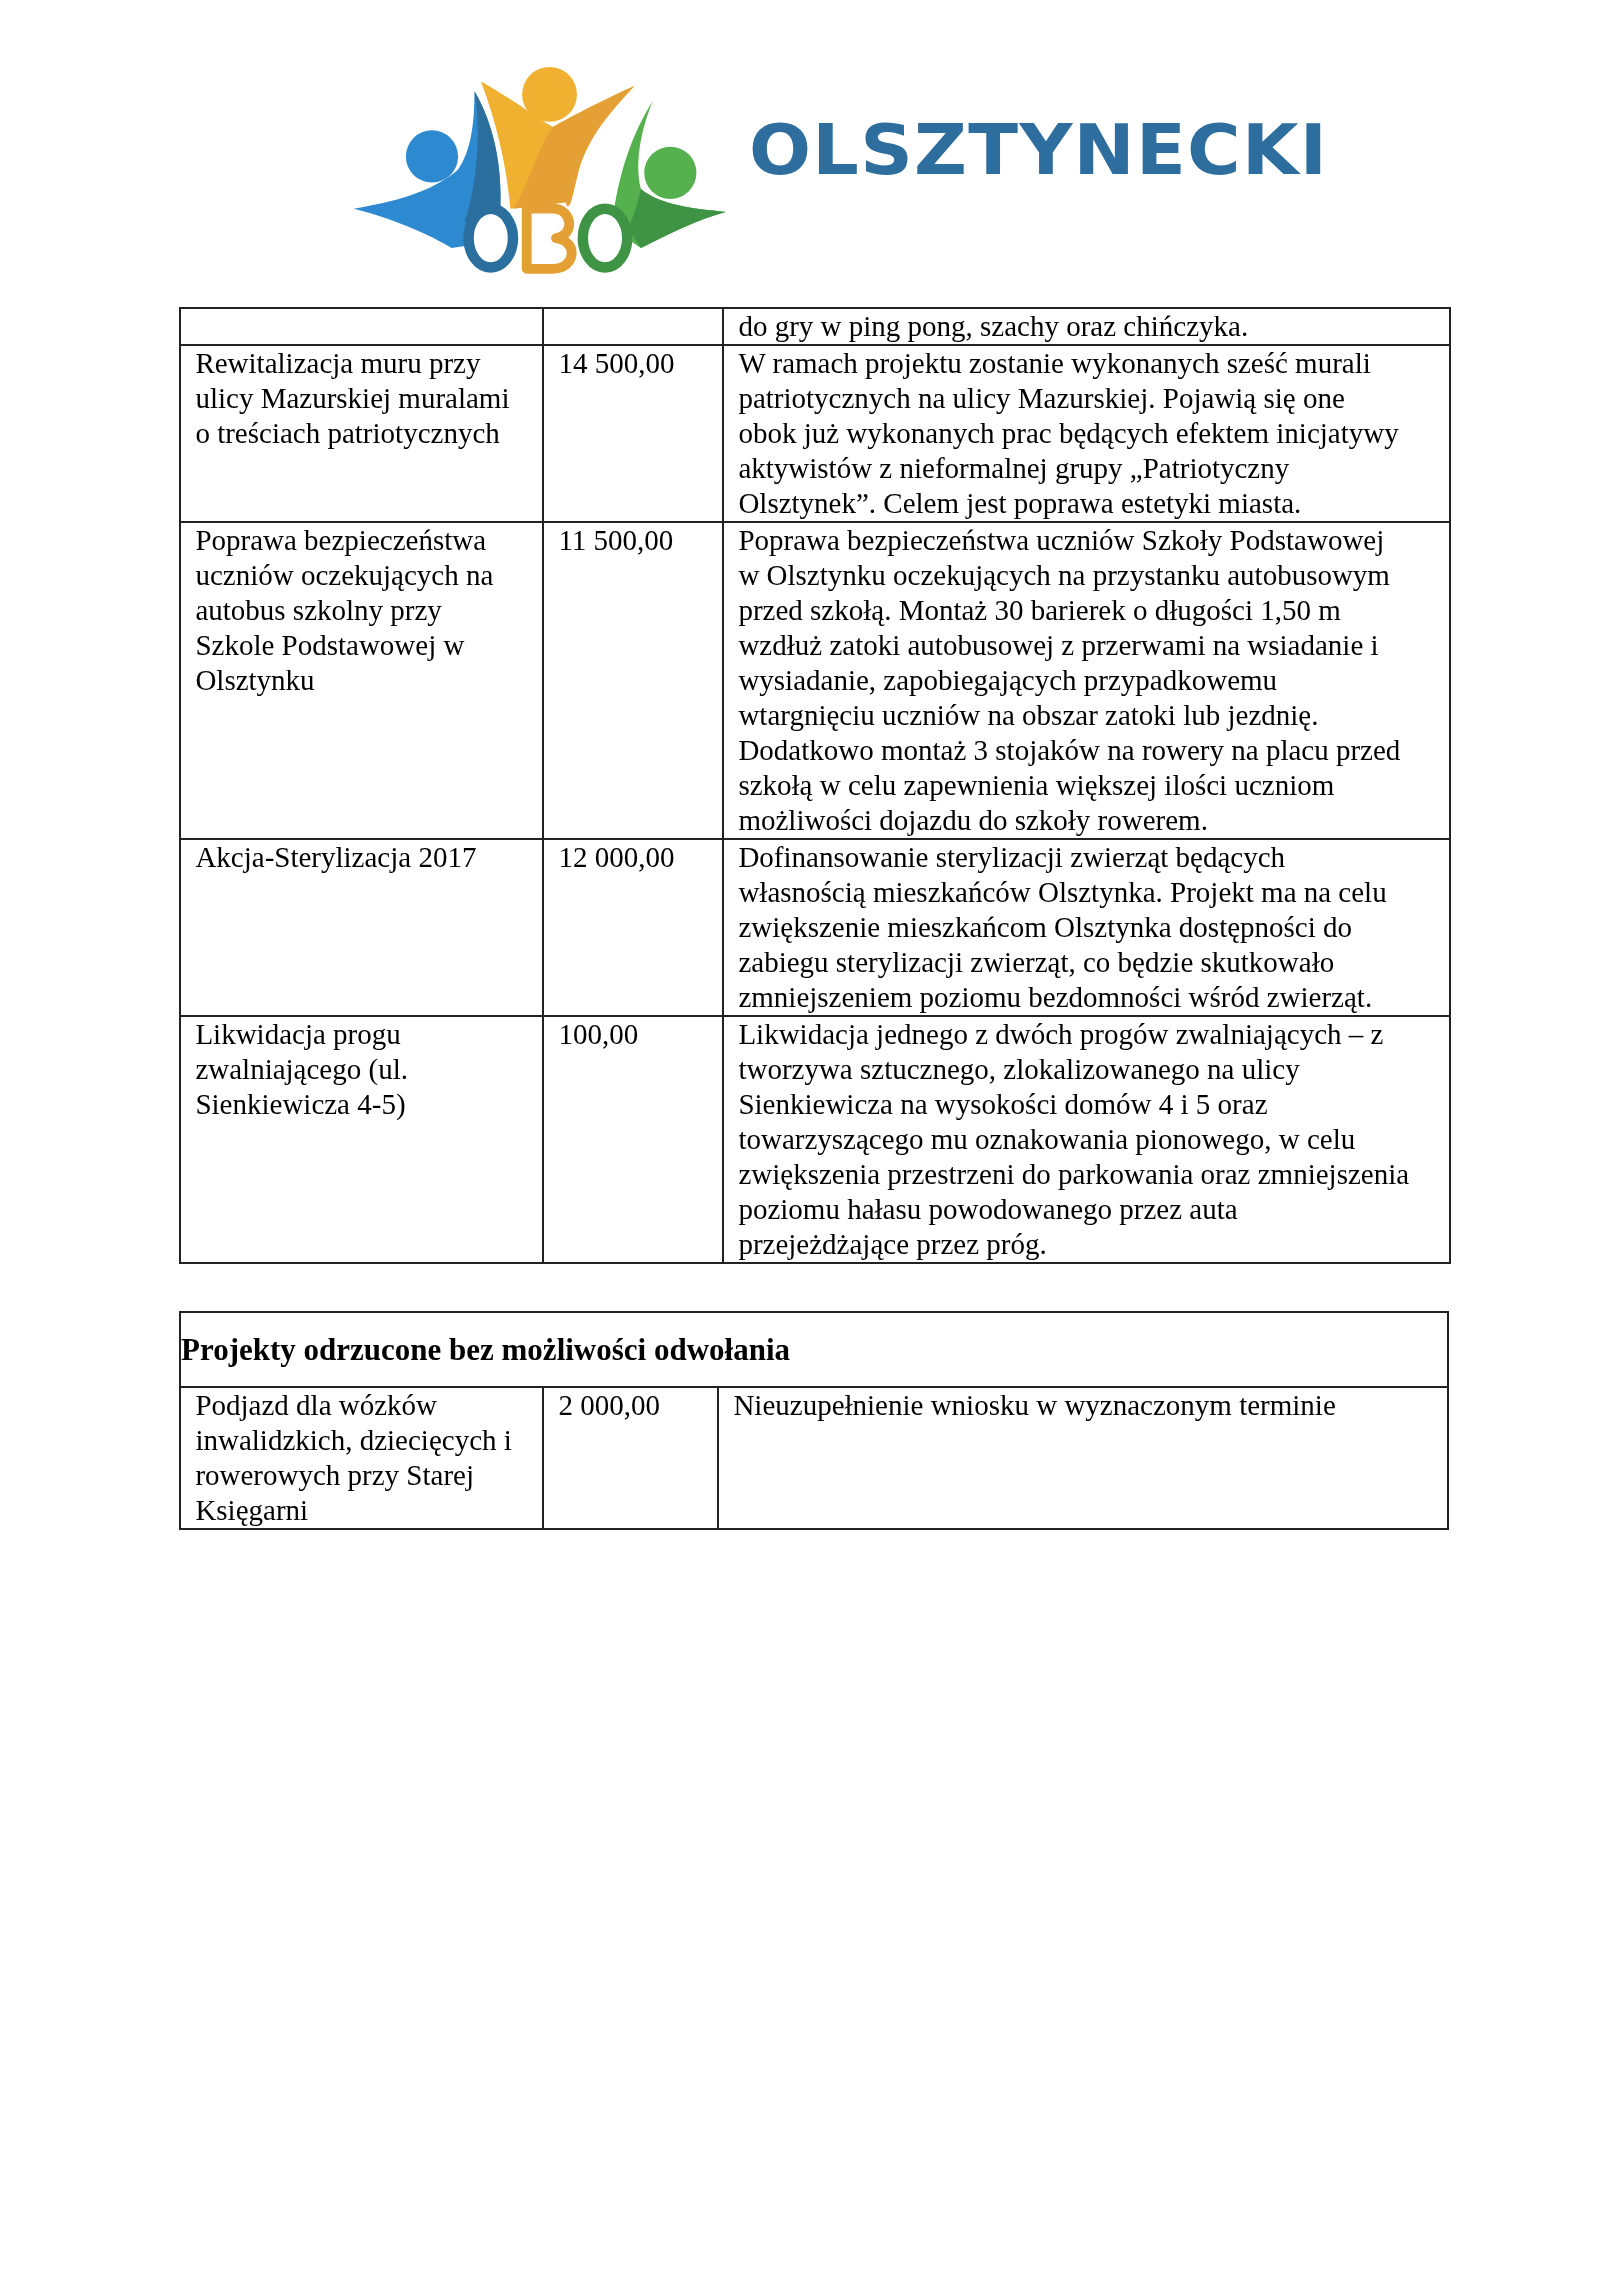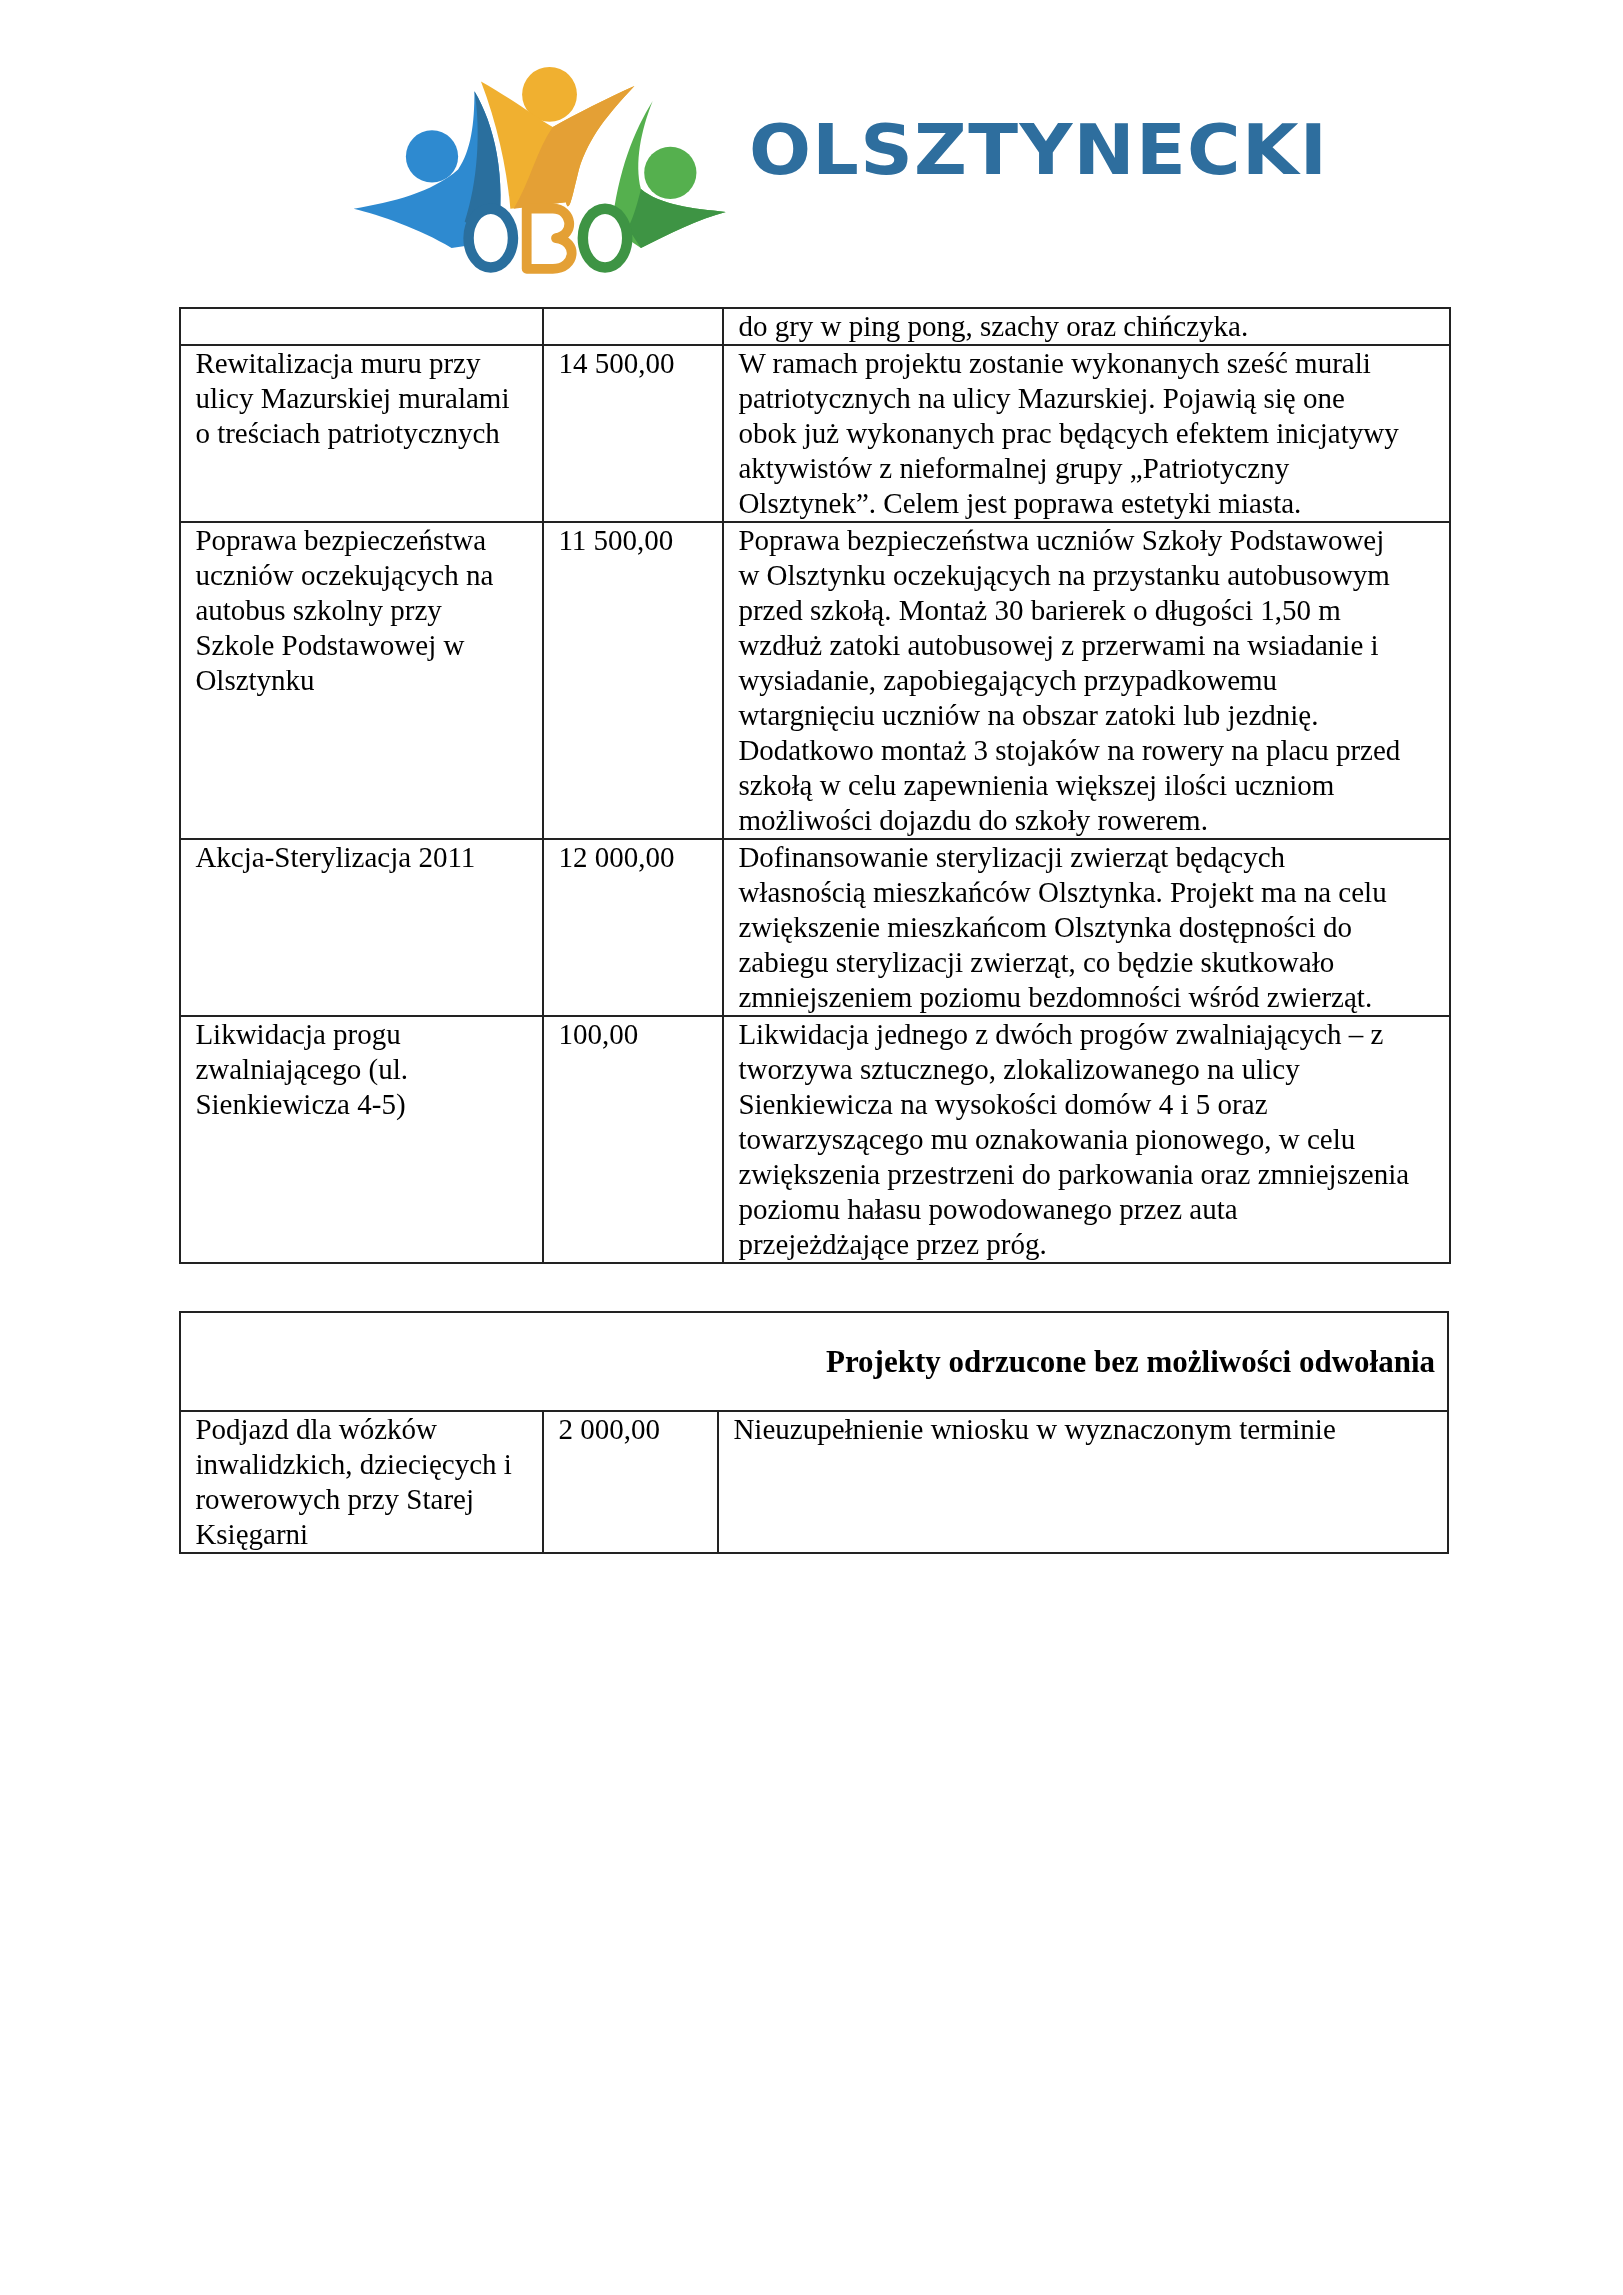--- a/index.html
+++ b/index.html
@@ -11,21 +11,21 @@
   .logo-line2 { font-size:44px; letter-spacing:0px; display:block; margin-top:9.2px; white-space:nowrap; }
 
   table { position:absolute; left:179px; width:1270px; border-collapse:collapse; table-layout:fixed; }
   td { border:2px solid #222; vertical-align:top; font-size:29px; line-height:35px; padding:0 11.8px 0 14.4px; }
   .t1 { top:307px; }
   .t2 { top:1311px; }
   col.c1 { width:363px; }
   col.c2 { width:180px; }
   col.c3t1 { width:727px; }
   .t2 col.c2 { width:175px; }
-  .hdr { text-align:right; font-weight:bold; font-size:31px; height:73px; vertical-align:middle; padding:12px; }
+  .hdr { text-align:left; font-weight:bold; font-size:31px; height:73px; vertical-align:middle; padding:0; }
   .txt { white-space:pre-line;margin-top:35px; }
 </style>
 </head>
 <body>
 
 <div class="logo">
   <svg class="logo-mark" viewBox="0 0 580 340" width="380" height="222">
 
     <circle cx="120" cy="160" r="40" fill="#2e8ad0"></circle>
     <path d="M185 60 C 215 110, 235 190, 220 290 L 150 300 C 100 270, 40 250, 0 240 C 60 230, 120 215, 160 180 C 180 150, 185 110, 185 60 Z" fill="#2e8ad0"></path>
@@ -82,21 +82,21 @@
 w Olsztynku oczekujących na przystanku autobusowym
 przed szkołą. Montaż 30 barierek o długości 1,50 m
 wzdłuż zatoki autobusowej z przerwami na wsiadanie i
 wysiadanie, zapobiegających przypadkowemu
 wtargnięciu uczniów na obszar zatoki lub jezdnię.
 Dodatkowo montaż 3 stojaków na rowery na placu przed
 szkołą w celu zapewnienia większej ilości uczniom
 możliwości dojazdu do szkoły rowerem.</td>
     </tr>
     <tr style="height:175px">
-      <td class="txt">Akcja-Sterylizacja 2011</td>
+      <td class="txt">Akcja-Sterylizacja 2017</td>
       <td class="txt">12 000,00</td>
       <td class="txt">Dofinansowanie sterylizacji zwierząt będących
 własnością mieszkańców Olsztynka. Projekt ma na celu
 zwiększenie mieszkańcom Olsztynka dostępności do
 zabiegu sterylizacji zwierząt, co będzie skutkowało
 zmniejszeniem poziomu bezdomności wśród zwierząt.</td>
     </tr>
     <tr style="height:245px">
       <td class="txt">Likwidacja progu
 zwalniającego (ul.

